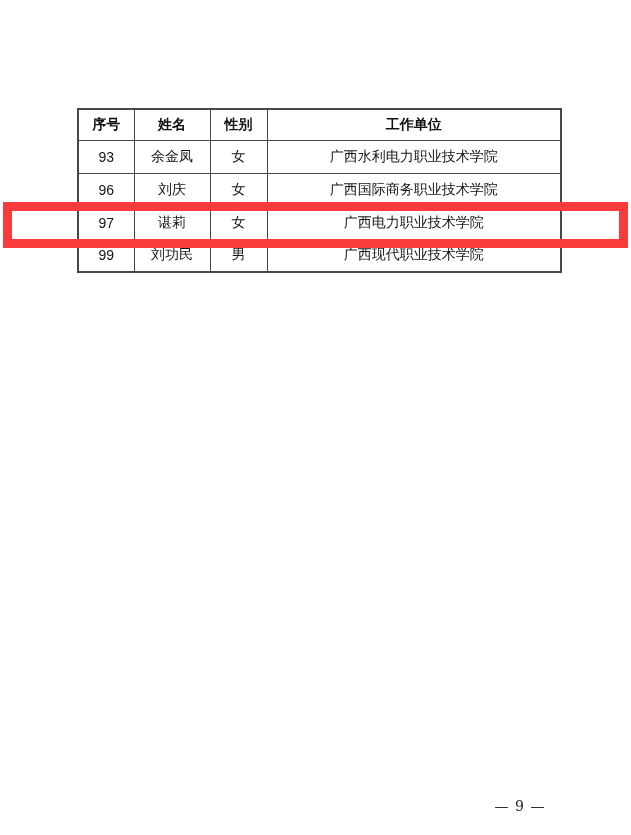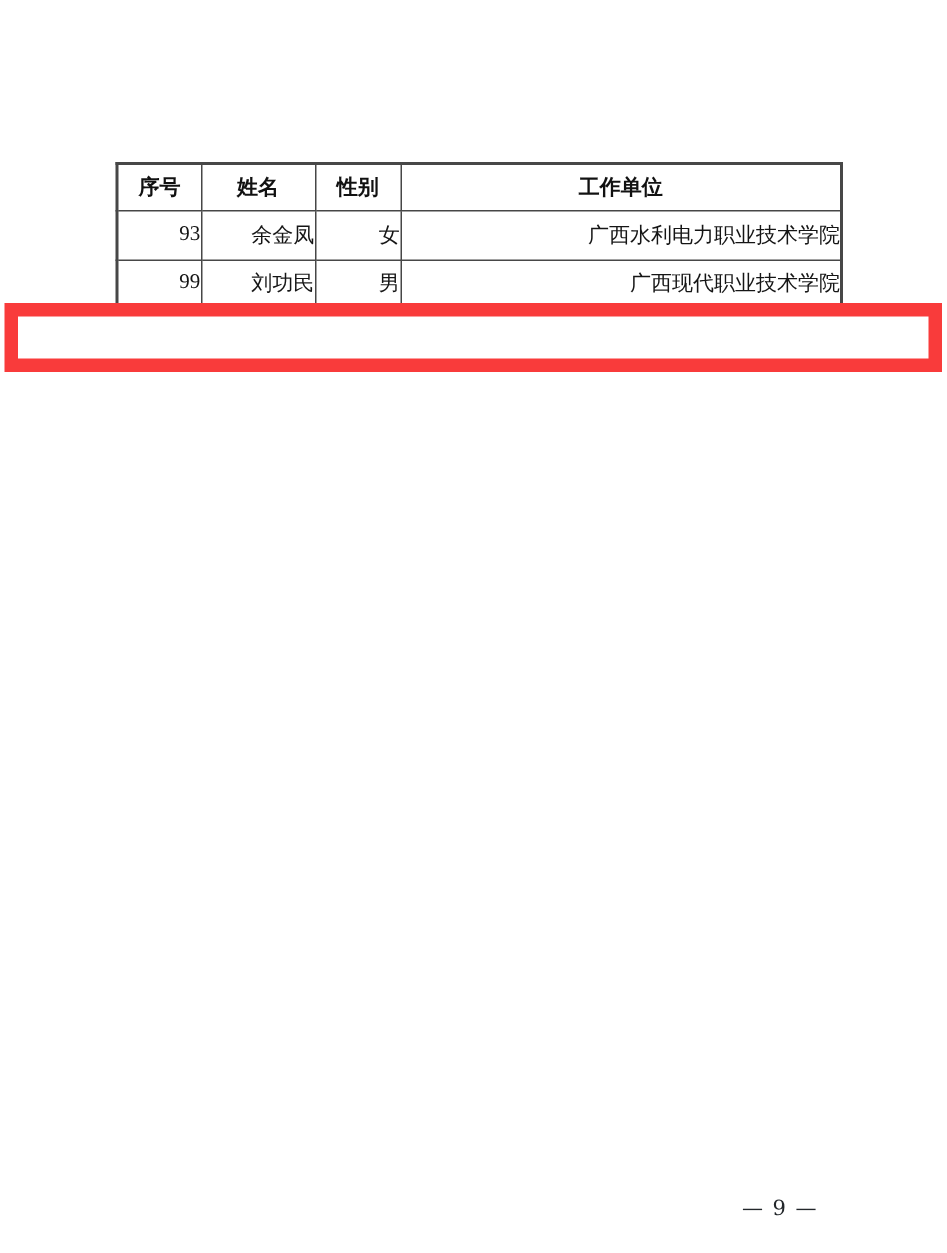--- a/index.html
+++ b/index.html
@@ -38,24 +38,23 @@
   }
   table.roster thead tr { height: 31px; }
   table.roster tbody tr { height: 33px; }
   table.roster th {
     font-family: "DejaVu Sans", "Liberation Sans", sans-serif;
     font-weight: 700;
     font-size: 14px;
     color: #111111;
   }
   table.roster td {
-    font-family: Liberation Serif, serif;
+    font-family: Liberation Sans, sans-serif;
     font-size: 14px;
     color: #151515;
-    text-align: right;
   }
   col.c-seq    { width: 56px; }
   col.c-name   { width: 76px; }
   col.c-gender { width: 57px; }
   col.c-org    { width: 294px; }
 
   .highlight-box {
     position: absolute;
     left: 3px;
     top: 202px;
@@ -100,20 +99,32 @@
       </tr>
     </thead>
     <tbody>
       <tr>
         <td>93</td>
         <td>余金凤</td>
         <td>女</td>
         <td>广西水利电力职业技术学院</td>
       </tr>
       <tr>
+        <td>96</td>
+        <td>刘庆</td>
+        <td>女</td>
+        <td>广西国际商务职业技术学院</td>
+      </tr>
+      <tr>
+        <td>97</td>
+        <td>谌莉</td>
+        <td>女</td>
+        <td>广西电力职业技术学院</td>
+      </tr>
+      <tr>
         <td>99</td>
         <td>刘功民</td>
         <td>男</td>
         <td>广西现代职业技术学院</td>
       </tr>
     </tbody>
   </table>
 
   <div class="highlight-box"></div>
 

